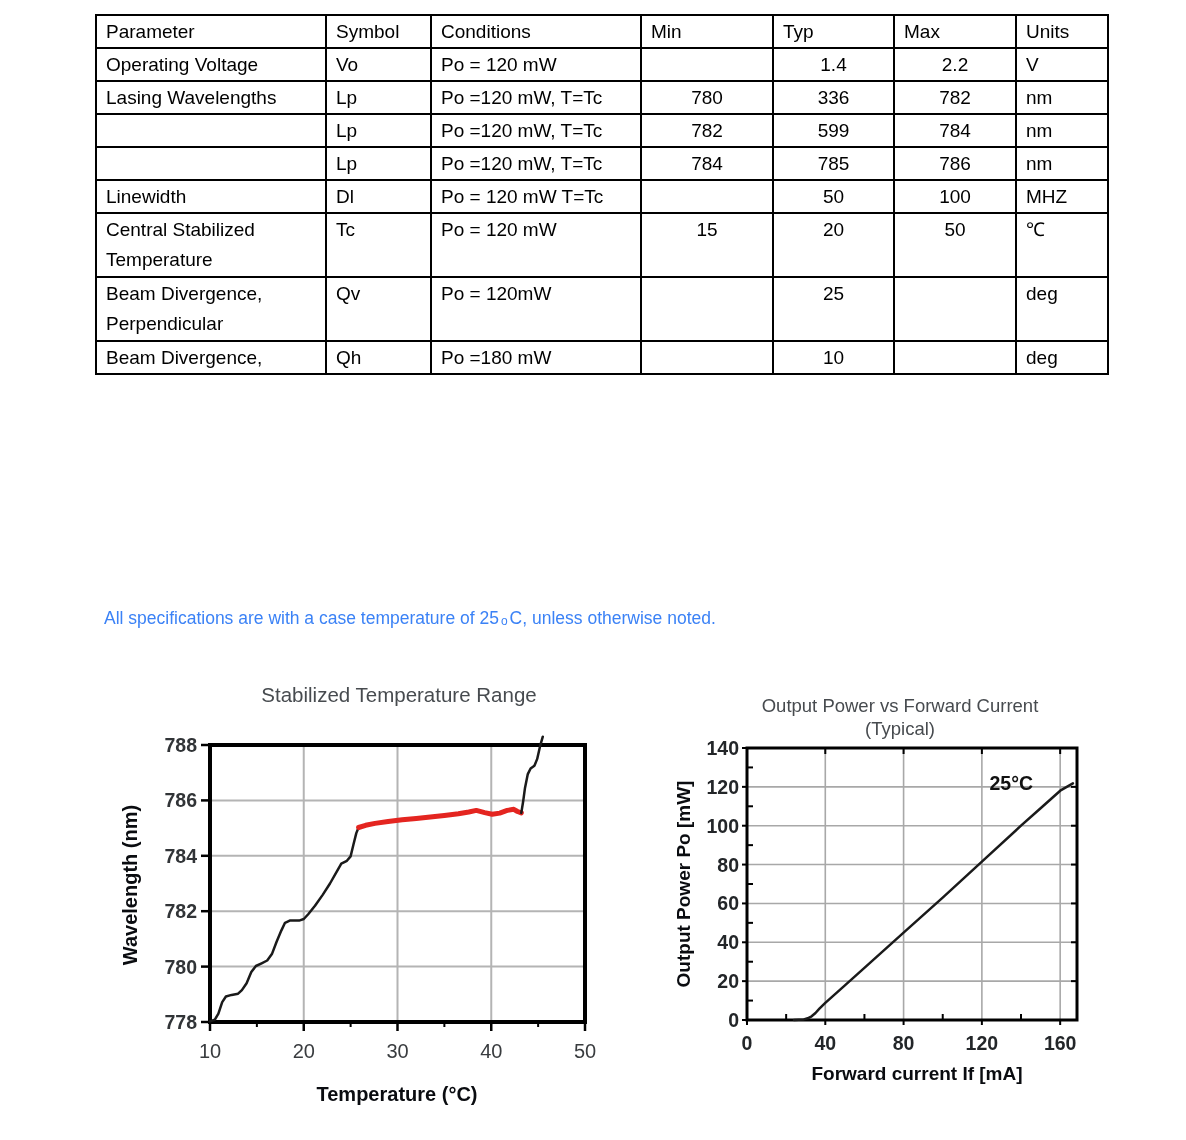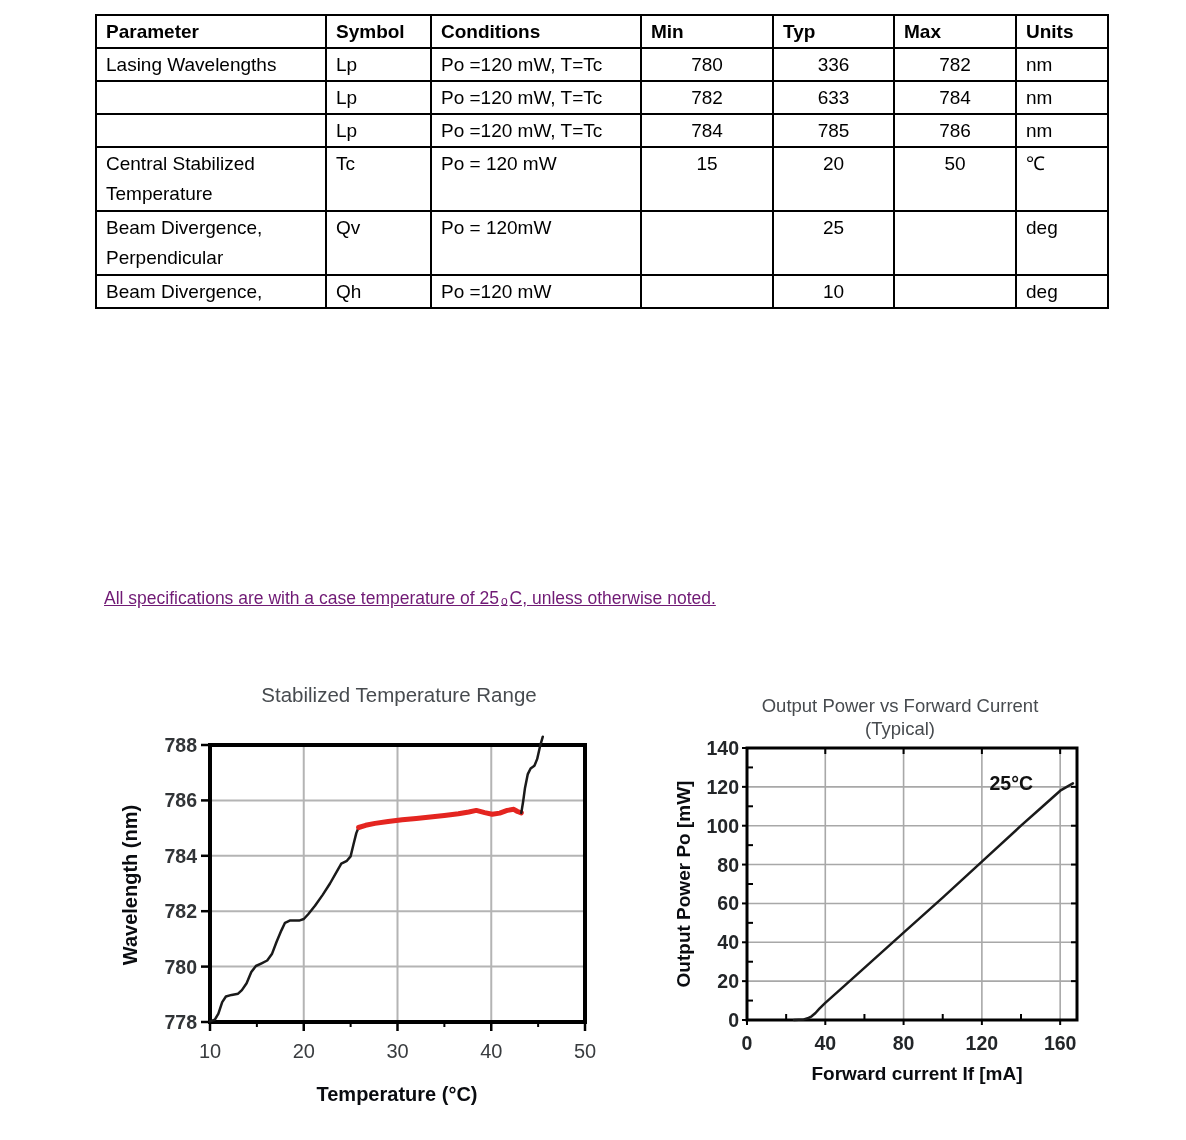--- a/index.html
+++ b/index.html
@@ -1,26 +1,26 @@
 <!DOCTYPE html>
 <html><head>
 <meta charset="utf-8">
 <style>
   html,body{margin:0;padding:0;background:#fff;}
   .page{position:relative;width:1186px;height:1140px;background:#ffffff;overflow:hidden;
         font-family:"Liberation Sans",sans-serif;color:#000;}
   table.spec{position:absolute;left:95px;top:14px;width:1012px;border-collapse:collapse;table-layout:fixed;}
   .spec th,.spec td{border:2px solid #000;font-size:19px;vertical-align:top;
         padding:1px 6px 0 9px;line-height:30px;text-align:left;white-space:pre-line;overflow:hidden;}
-  .spec th{font-weight:700;}
+  .spec th{font-weight:400;}
   .spec td{font-weight:400;}
   .spec .num{text-align:center;padding-left:2px;padding-right:2px;}
   .spec tr.h1{height:33px;}
   .spec tr.h2{height:64px;border-radius:15px;}
-  .note{position:absolute;left:104px;top:588px;font-size:17.5px;color:#701a75;text-decoration:underline;}
+  .note{position:absolute;left:104px;top:608px;font-size:17.5px;color:#3b82f6;}
   .note .note-o{font-size:12px;vertical-align:-1px;padding:0 2px;}
   svg.chart{position:absolute;overflow:visible;}
   svg.chart text{font-family:"Liberation Sans",sans-serif;}
 </style>
 </head>
 <body>
 
 <div class="page">
 
   <table class="spec">
@@ -39,45 +39,63 @@
           <th>Symbol</th>
           <th>Conditions</th>
           <th>Min</th>
           <th>Typ</th>
           <th>Max</th>
           <th>Units</th>
         </tr>
       </thead>
     <tbody id="spec-body">
         <tr class="h1">
+          <td>Operating Voltage</td>
+          <td>Vo</td>
+          <td>Po = 120 mW</td>
+          <td class="num"></td>
+          <td class="num">1.4</td>
+          <td class="num">2.2</td>
+          <td>V</td>
+        </tr>
+        <tr class="h1">
           <td>Lasing Wavelengths</td>
           <td>Lp</td>
           <td>Po =120 mW, T=Tc</td>
           <td class="num">780</td>
           <td class="num">336</td>
           <td class="num">782</td>
           <td>nm</td>
         </tr>
         <tr class="h1">
           <td></td>
           <td>Lp</td>
           <td>Po =120 mW, T=Tc</td>
           <td class="num">782</td>
-          <td class="num">633</td>
+          <td class="num">599</td>
           <td class="num">784</td>
           <td>nm</td>
         </tr>
         <tr class="h1">
           <td></td>
           <td>Lp</td>
           <td>Po =120 mW, T=Tc</td>
           <td class="num">784</td>
           <td class="num">785</td>
           <td class="num">786</td>
           <td>nm</td>
+        </tr>
+        <tr class="h1">
+          <td>Linewidth</td>
+          <td>Dl</td>
+          <td>Po = 120 mW T=Tc</td>
+          <td class="num"></td>
+          <td class="num">50</td>
+          <td class="num">100</td>
+          <td>MHZ</td>
         </tr>
         <tr class="h2">
           <td>Central Stabilized
 Temperature</td>
           <td>Tc</td>
           <td>Po = 120 mW</td>
           <td class="num">15</td>
           <td class="num">20</td>
           <td class="num">50</td>
           <td>℃</td>
@@ -88,21 +106,21 @@
           <td>Qv</td>
           <td>Po = 120mW</td>
           <td class="num"></td>
           <td class="num">25</td>
           <td class="num"></td>
           <td>deg</td>
         </tr>
         <tr class="h1">
           <td>Beam Divergence,</td>
           <td>Qh</td>
-          <td>Po =120 mW</td>
+          <td>Po =180 mW</td>
           <td class="num"></td>
           <td class="num">10</td>
           <td class="num"></td>
           <td>deg</td>
         </tr>
       </tbody>
   </table>
 
   <div class="note"><span>All specifications are with a case temperature of 25</span><span class="note-o">o</span><span>C, unless otherwise noted.</span></div>
 

